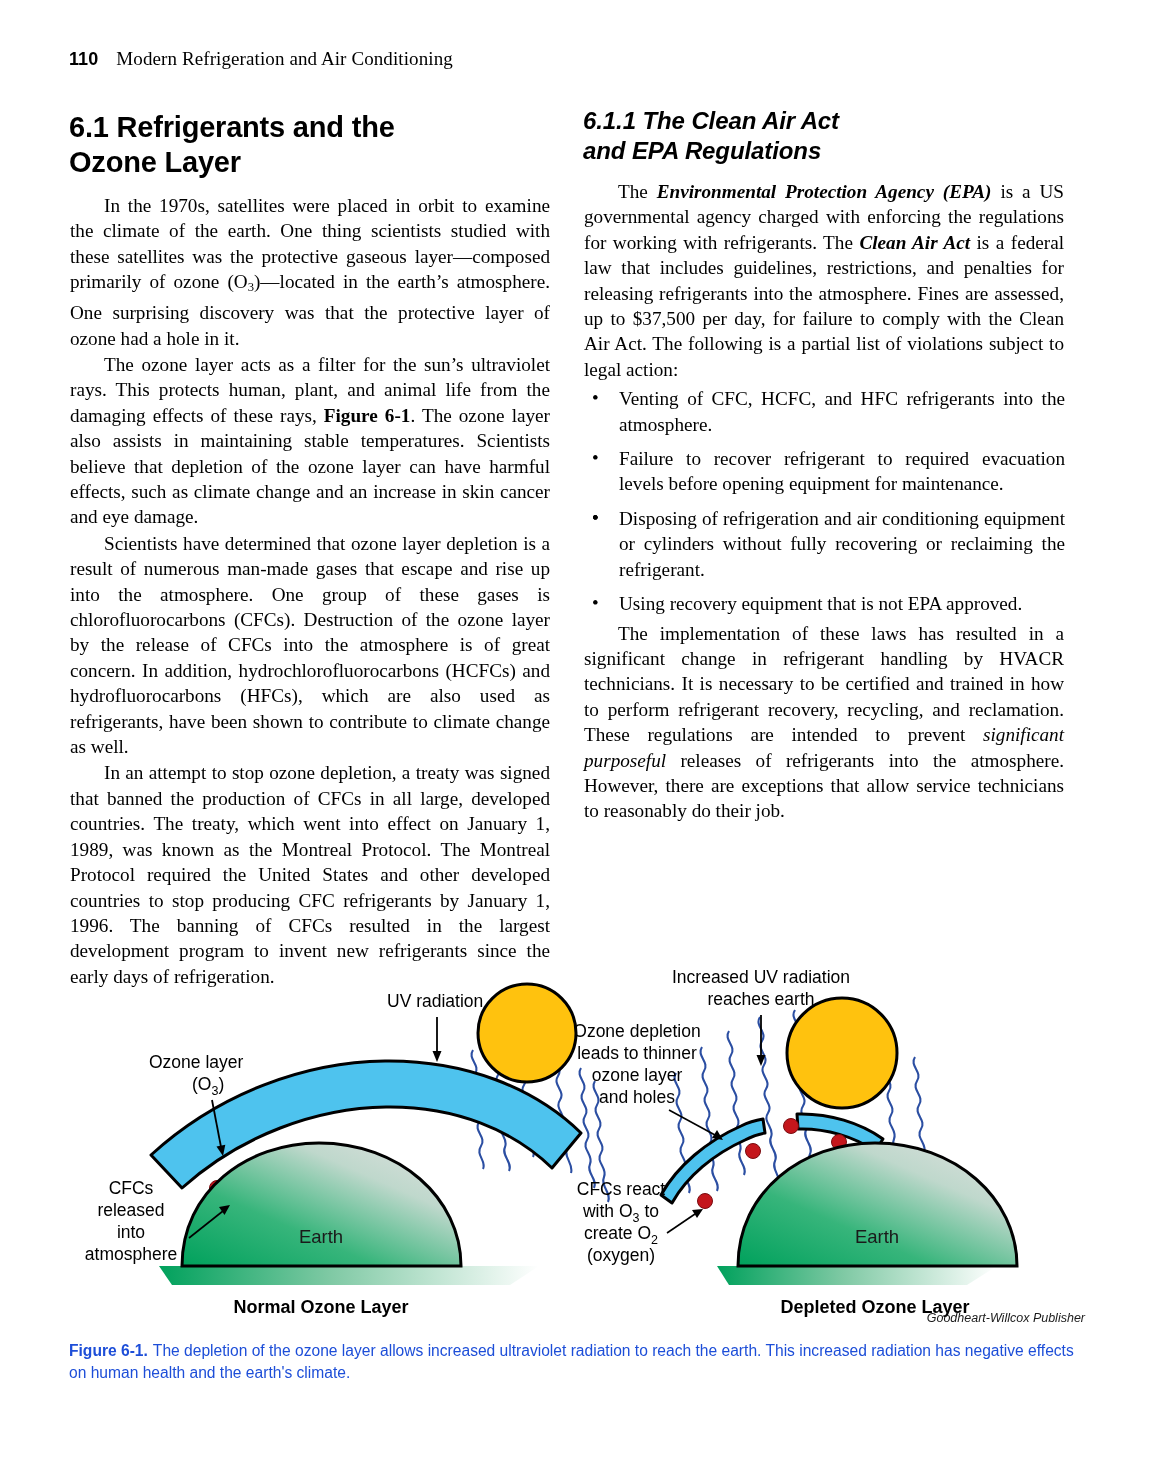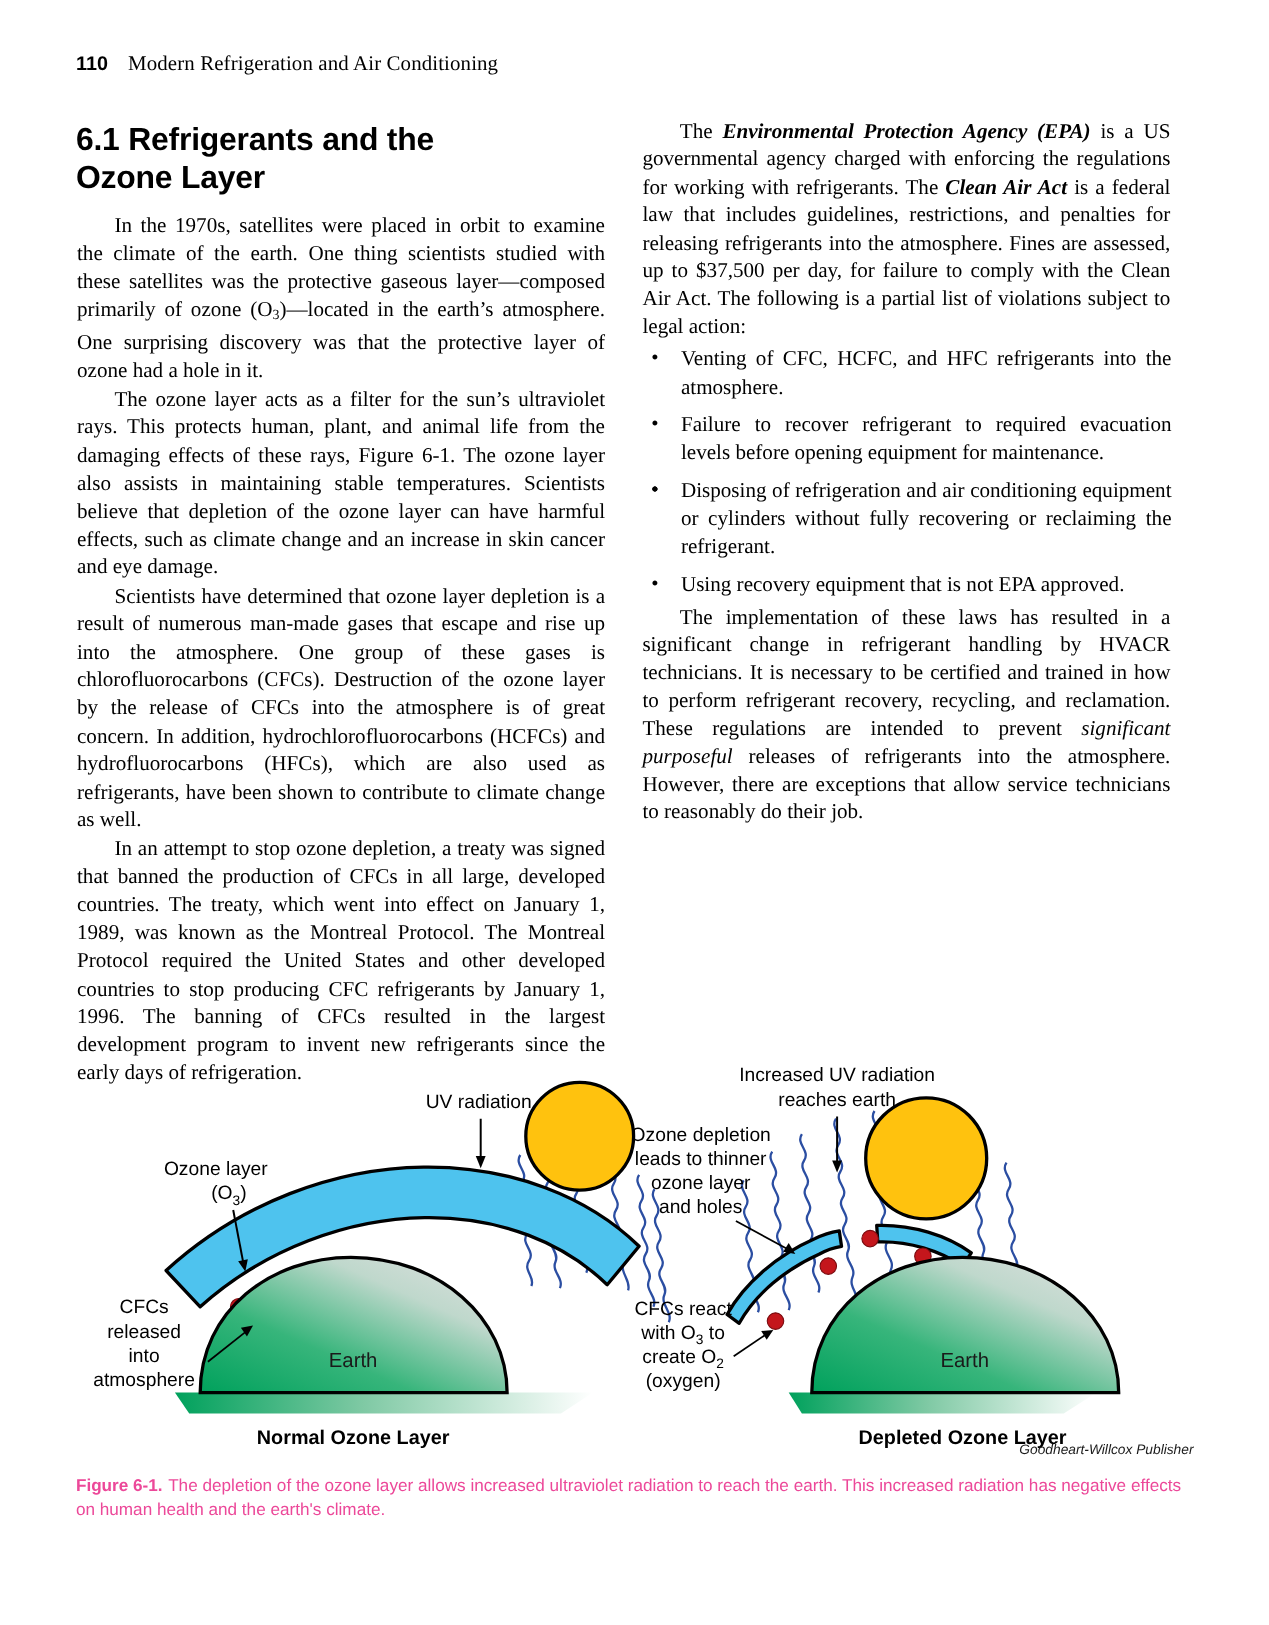--- a/index.html
+++ b/index.html
@@ -99,21 +99,21 @@
     left: 9px;
     top: -1px;
     font-size: 19px;
   }
   .bullets li:last-child { margin-bottom: 0; }
 
   .para-after-list { margin-top: 6px; }
 
   sub.sb { font-size: 0.66em; vertical-align: -0.22em; }
   .ital  { font-style: italic; }
-  .bold  { font-weight: normal; }
+  .bold  { font-weight: bold; }
   .bi    { font-weight: bold; font-style: italic; }
 
   
   .figure-wrap {
     position: absolute;
     left: 69px;
     top: 955px;
     width: 1016px;
     height: 400px;
   }
@@ -130,21 +130,21 @@
   }
 
   .fig-caption {
     position: absolute;
     left: 69px;
     top: 1340px;
     width: 1016px;
     font-family: "Liberation Sans", "DejaVu Sans", sans-serif;
     font-size: 15.6px;
     line-height: 21.5px;
-    color: #ec4899;
+    color: #1d4ed8;
   }
   .fig-caption .cap-label {
     font-weight: bold;
     margin-right: 5px;
   }
 </style>
 </head>
 <body>
 
 <div class="page">
@@ -162,20 +162,24 @@
     <p class="body"><span>In the 1970s, satellites were placed in orbit to examine the climate of the earth. One thing scientists studied with these satellites was the protective gaseous layer—composed primarily of ozone (O</span><sub class="sb">3</sub><span>)—located in the earth’s atmosphere. One surprising discovery was that the protective layer of ozone had a hole in it.</span></p>
 
     <p class="body"><span>The ozone layer acts as a filter for the sun’s ultraviolet rays. This protects human, plant, and animal life from the damaging effects of these rays, </span><span class="bold">Figure 6-1</span><span>. The ozone layer also assists in maintaining stable temperatures. Scientists believe that depletion of the ozone layer can have harmful effects, such as climate change and an increase in skin cancer and eye damage.</span></p>
 
     <p class="body">Scientists have determined that ozone layer depletion is a result of numerous man-made gases that escape and rise up into the atmosphere. One group of these gases is chlorofluorocarbons (CFCs). Destruction of the ozone layer by the release of CFCs into the atmosphere is of great concern. In addition, hydrochlorofluorocarbons (HCFCs) and hydrofluorocarbons (HFCs), which are also used as refrigerants, have been shown to contribute to climate change as well.</p>
 
     <p class="body">In an attempt to stop ozone depletion, a treaty was signed that banned the production of CFCs in all large, developed countries. The treaty, which went into effect on January 1, 1989, was known as the Montreal Protocol. The Montreal Protocol required the United States and other developed countries to stop producing CFC refrigerants by January 1, 1996. The banning of CFCs resulted in the largest development program to invent new refrigerants since the early days of refrigeration.</p>
   </div>
 
   <div class="col col-right">
+    <h2 class="sub-title">
+      <span>6.1.1 The Clean Air Act</span><br>
+      <span>and EPA Regulations</span>
+    </h2>
 
     <p class="body"><span>The </span><span class="bi">Environmental Protection Agency (EPA)</span><span> is a US governmental agency charged with enforcing the regulations for working with refrigerants. The </span><span class="bi">Clean Air Act</span><span> is a federal law that includes guidelines, restrictions, and penalties for releasing refrigerants into the atmosphere. Fines are assessed, up to $37,500 per day, for failure to comply with the Clean Air Act. The following is a partial list of violations subject to legal action:</span></p>
 
     <ul class="bullets">
       <li><span class="bullet-dot">•</span><span>Venting of CFC, HCFC, and HFC refrigerants into the atmosphere.</span></li>
       <li><span class="bullet-dot">•</span><span>Failure to recover refrigerant to required evacuation levels before opening equipment for maintenance.</span></li>
       <li><span class="bullet-dot">•</span></li>
       <li><span class="bullet-dot">•</span></li>
       <li><span class="bullet-dot">•</span><span>Disposing of refrigeration and air conditioning equipment or cylinders without fully recovering or reclaiming the refrigerant.</span></li>
       <li><span class="bullet-dot">•</span><span>Using recovery equipment that is not EPA approved.</span></li>

